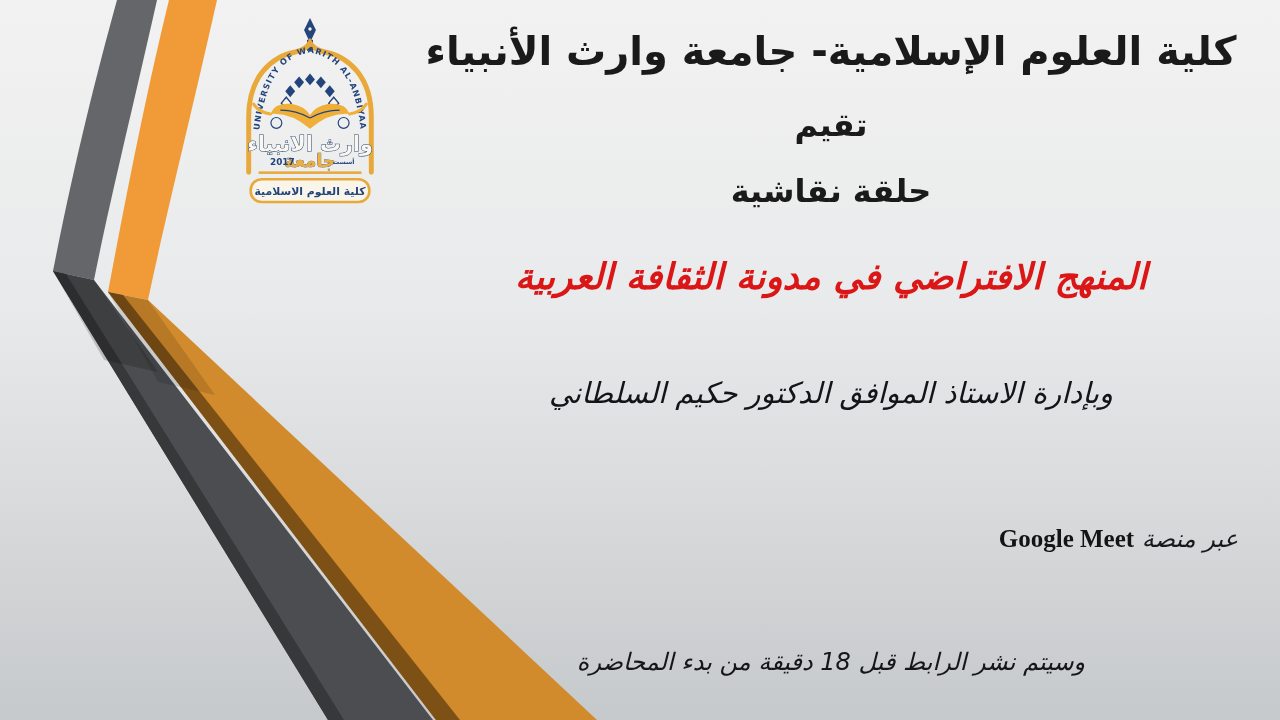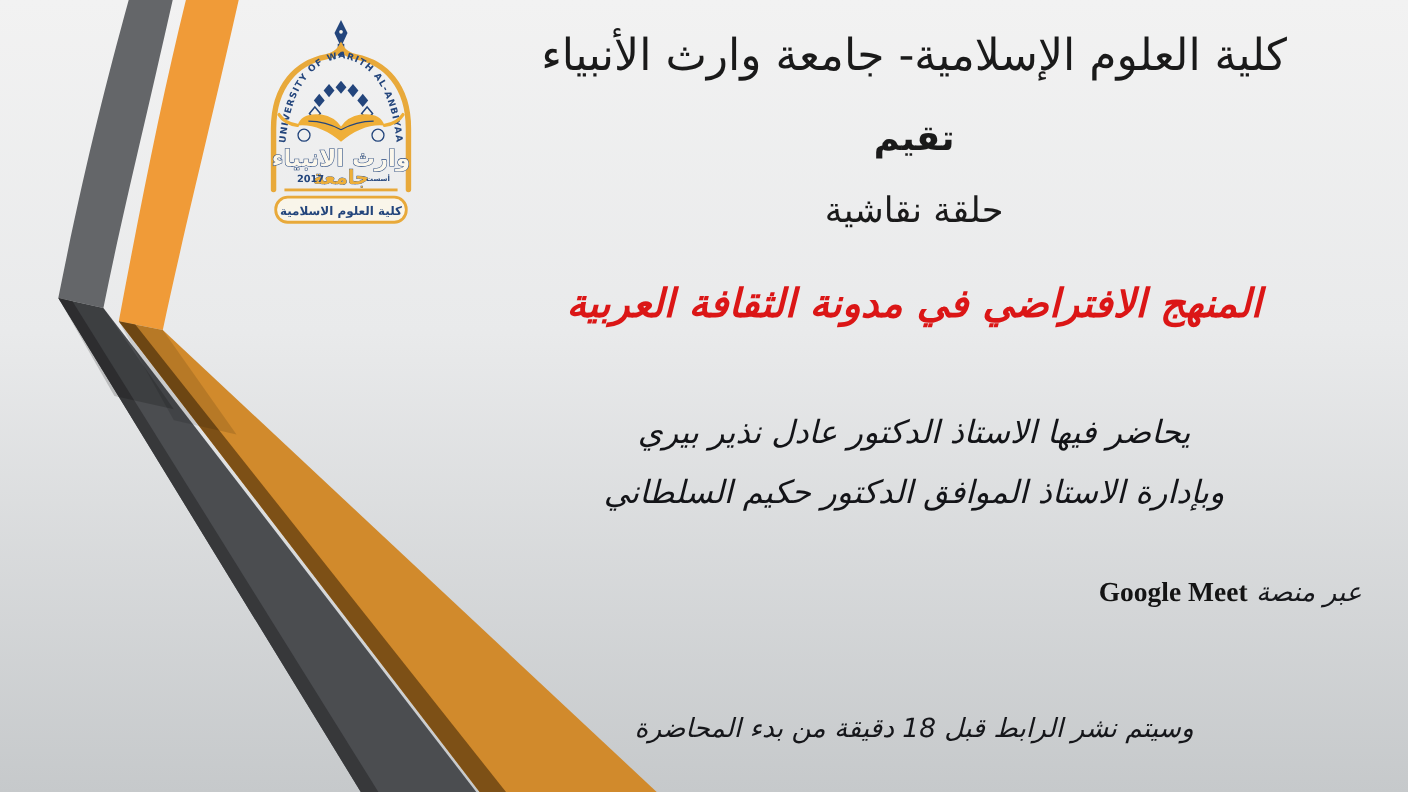--- a/index.html
+++ b/index.html
@@ -8,23 +8,23 @@
     background:linear-gradient(180deg,#f2f2f2 0%,#e9eaeb 42%,#c6c9cb 100%);
     font-family:"DejaVu Sans",sans-serif;
   }
   .abs{position:absolute;}
   svg{display:block;}
   .stripes{left:0;top:0;}
   .content-col{
     left:395px;width:872px;text-align:center;direction:rtl;
     color:#1a1a1a;
   }
-  .org-line{top:28px;font-size:40px;font-weight:normal;letter-spacing:0;}
+  .org-line{top:28px;font-size:40px;font-weight:bold;letter-spacing:0;}
   .presents{top:106px;font-size:32px;font-weight:bold;}
-  .event-type{top:172px;font-size:32px;font-weight:normal;}
+  .event-type{top:172px;font-size:32px;font-weight:bold;}
   .topic{top:247px;font-size:36px;font-weight:bold;line-height:60px;font-style:italic;text-align:center;}
   .speakers{top:366px;font-size:29px;line-height:54px;color:#131418;font-style:italic;}
   .schedule{
     right:42px;top:512px;text-align:right;direction:rtl;
     font-size:24px;line-height:39px;color:#20242e;font-style:italic;
   }
   .google-row{margin-top:7px;color:#17181c;text-align:center;}
   .google-latin{
     font-family:"Liberation Serif",serif;font-weight:bold;font-style:normal;
     font-size:25px;color:#141414;
@@ -107,21 +107,20 @@
 
 <div class="abs content-col presents">تقيم</div>
 
 <div class="abs content-col event-type">حلقة نقاشية</div>
 
 <div class="abs content-col topic" style="color:#db1616;">
   <div>المنهج الافتراضي في مدونة الثقافة العربية</div>
 </div>
 
 <div class="abs content-col speakers">
-  <div>يحاضر فيها الاستاذ الدكتور عادل نذير بيري</div>
   <div>وبإدارة الاستاذ الموافق الدكتور حكيم السلطاني</div>
 </div>
 
 <div class="abs schedule">
   <div class="google-row">
     <span>عبر منصة</span>
     <span class="google-latin">Google Meet</span>
   </div>
 </div>
 

